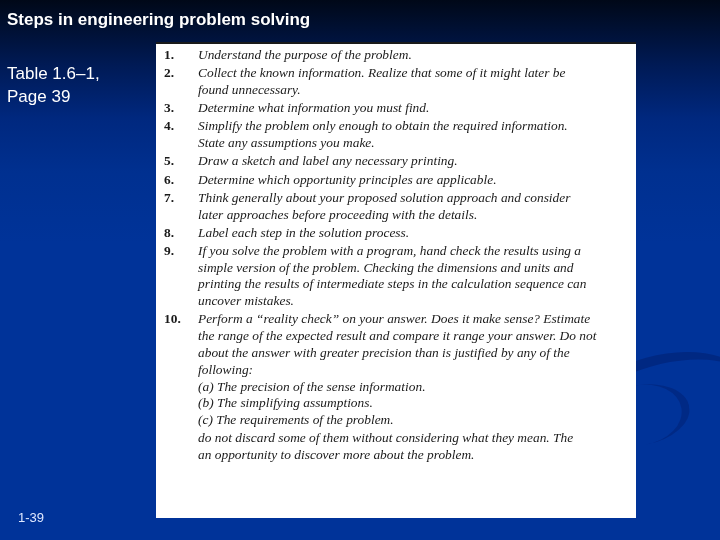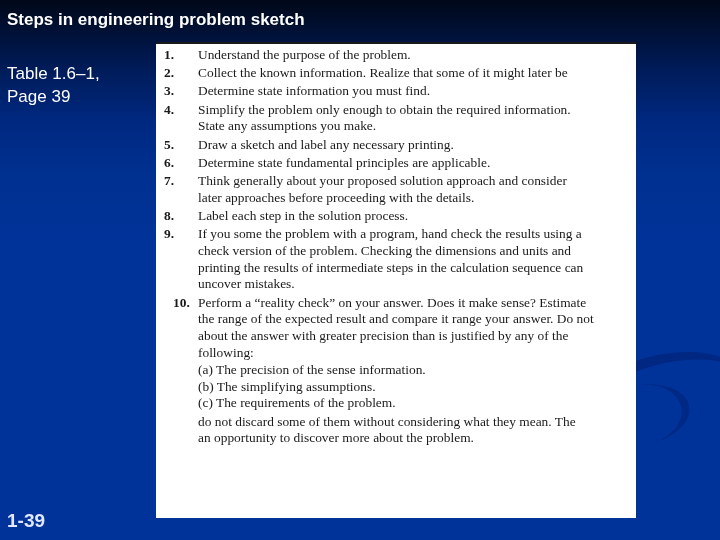--- a/index.html
+++ b/index.html
@@ -46,25 +46,25 @@
     .subtitle {
       position: absolute;
       left: 7px;
       top: 62px;
       color: #ffffff;
       font-size: 17px;
       line-height: 23px;
     }
     .slide-number {
       position: absolute;
-      left: 7px;
+      left: 18px;
       top: 510px;
       color: #dfe8ff;
-      font-weight: bold;
-      font-size: 19px;
+      font-weight: normal;
+      font-size: 13px;
     }
     .table-image {
       position: absolute;
       left: 156px;
       top: 42px;
       width: 480px;
       height: 476px;
       background: #ffffff;
       border-top: 2px solid #1a1a1a;
       box-sizing: border-box;
@@ -79,100 +79,102 @@
       margin-bottom: 1.4px;
     }
     .step-num {
       width: 42px;
       flex: 0 0 42px;
       font-weight: bold;
       padding-left: 8px;
       box-sizing: border-box;
     }
     .step-num.wide {
-      padding-left: 17px;
+      padding-left: 8px;
     }
     .step-text {
       flex: 1;
       padding-right: 2px;
+      font-style: italic;
     }
     .step-line {
       display: block;
       white-space: nowrap;
     }
   </style>
 </head>
 <body>
 
 <div class="swoosh"></div>
 <div class="swoosh2"></div>
 
-<div class="title">Steps in engineering problem sketch</div>
+<div class="title">Steps in engineering problem solving</div>
 
 <div class="subtitle">
   <div>Table 1.6–1,</div>
   <div>Page 39</div>
 </div>
 
 <div class="table-image" id="table">
     <div class="step">
       <div class="step-num">1.</div>
       <div class="step-text">
         <span class="step-line">Understand the purpose of the problem.</span>
       </div>
     </div>
     <div class="step">
       <div class="step-num">2.</div>
       <div class="step-text">
         <span class="step-line">Collect the known information. Realize that some of it might later be</span>
+        <span class="step-line">found unnecessary.</span>
       </div>
     </div>
     <div class="step">
       <div class="step-num">3.</div>
       <div class="step-text">
-        <span class="step-line">Determine state information you must find.</span>
+        <span class="step-line">Determine what information you must find.</span>
       </div>
     </div>
     <div class="step">
       <div class="step-num">4.</div>
       <div class="step-text">
         <span class="step-line">Simplify the problem only enough to obtain the required information.</span>
         <span class="step-line">State any assumptions you make.</span>
       </div>
     </div>
     <div class="step">
       <div class="step-num">5.</div>
       <div class="step-text">
         <span class="step-line">Draw a sketch and label any necessary printing.</span>
       </div>
     </div>
     <div class="step">
       <div class="step-num">6.</div>
       <div class="step-text">
-        <span class="step-line">Determine state fundamental principles are applicable.</span>
+        <span class="step-line">Determine which opportunity principles are applicable.</span>
       </div>
     </div>
     <div class="step">
       <div class="step-num">7.</div>
       <div class="step-text">
         <span class="step-line">Think generally about your proposed solution approach and consider</span>
         <span class="step-line">later approaches before proceeding with the details.</span>
       </div>
     </div>
     <div class="step">
       <div class="step-num">8.</div>
       <div class="step-text">
         <span class="step-line">Label each step in the solution process.</span>
       </div>
     </div>
     <div class="step">
       <div class="step-num">9.</div>
       <div class="step-text">
-        <span class="step-line">If you some the problem with a program, hand check the results using a</span>
-        <span class="step-line">check version of the problem. Checking the dimensions and units and</span>
+        <span class="step-line">If you solve the problem with a program, hand check the results using a</span>
+        <span class="step-line">simple version of the problem. Checking the dimensions and units and</span>
         <span class="step-line">printing the results of intermediate steps in the calculation sequence can</span>
         <span class="step-line">uncover mistakes.</span>
       </div>
     </div>
     <div class="step">
       <div class="step-num wide">10.</div>
       <div class="step-text">
         <span class="step-line">Perform a “reality check” on your answer. Does it make sense? Estimate</span>
         <span class="step-line">the range of the expected result and compare it range your answer. Do not</span>
         <span class="step-line">about the answer with greater precision than is justified by any of the</span>

